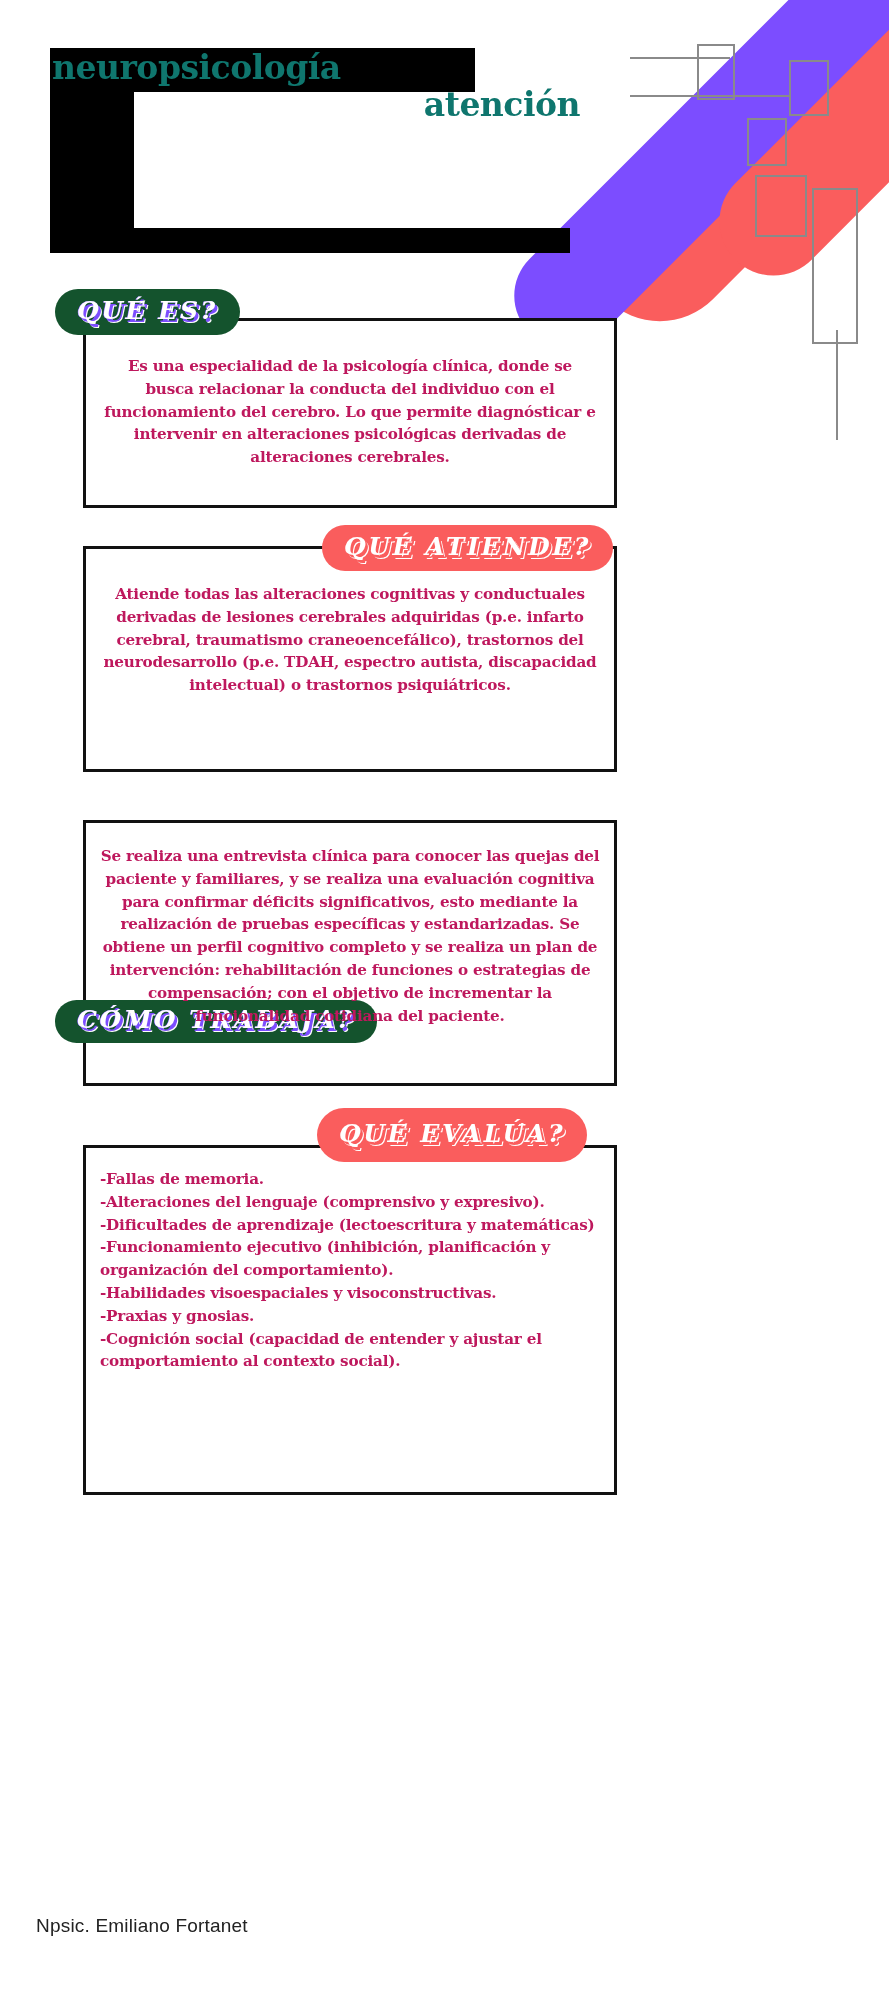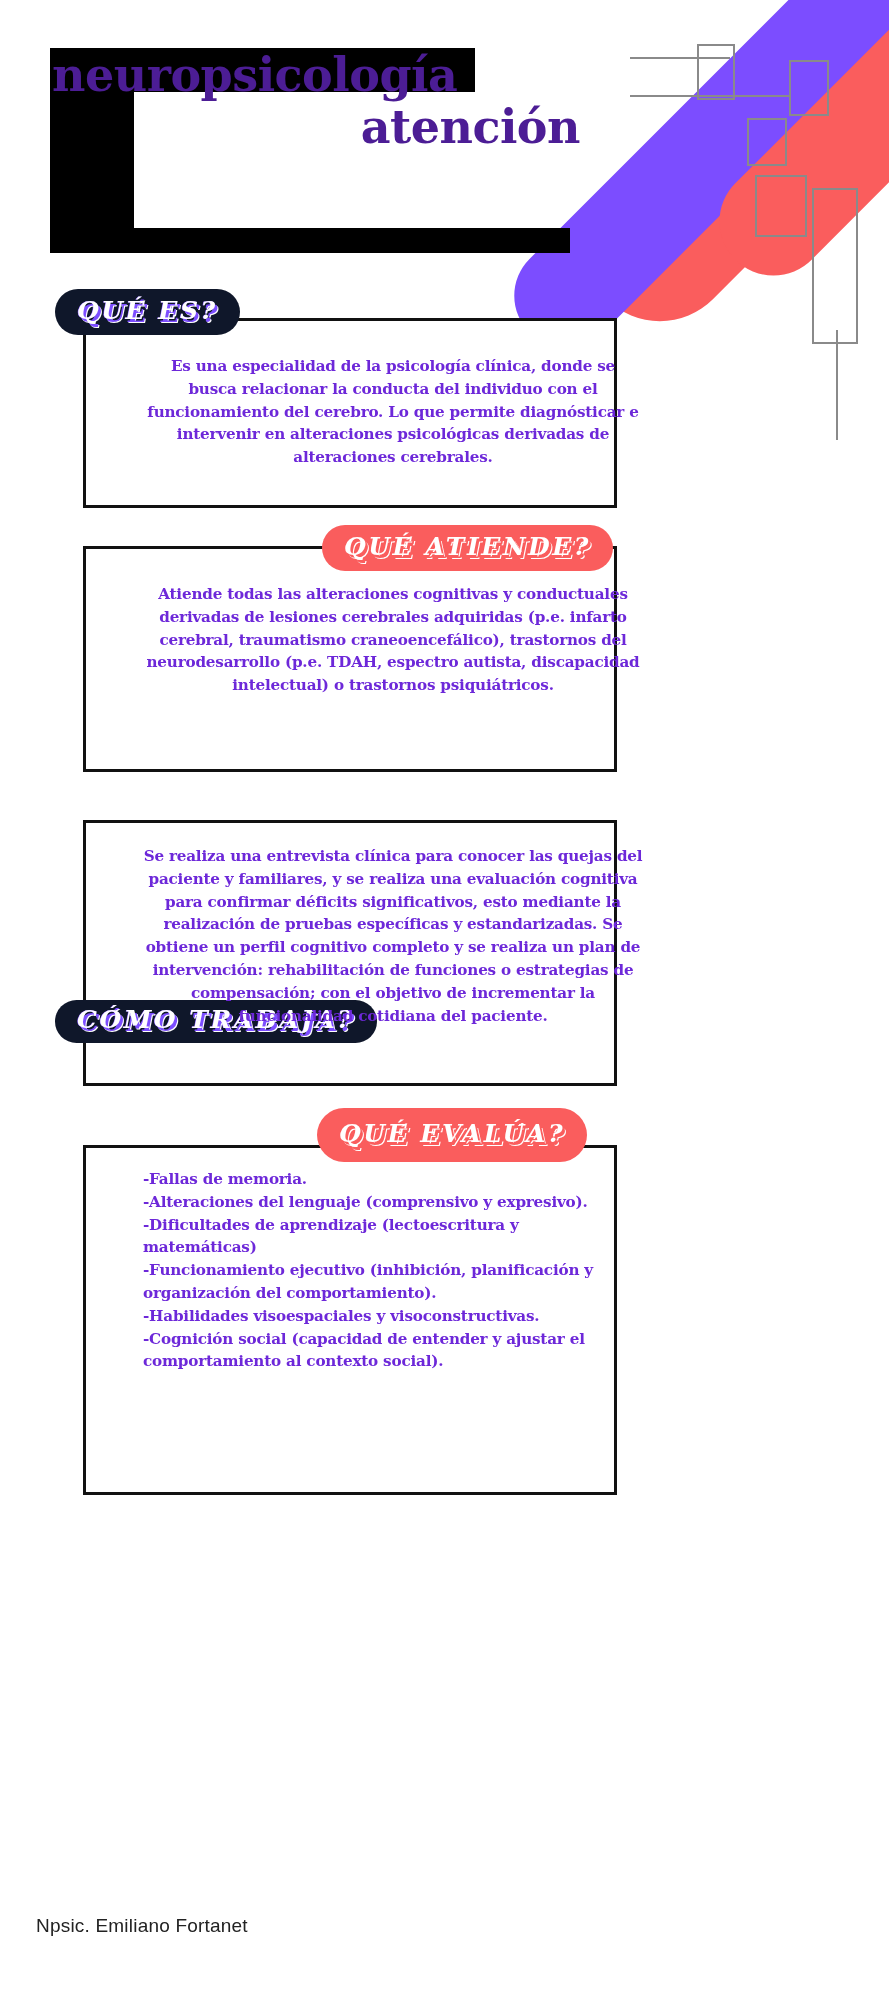--- a/index.html
+++ b/index.html
@@ -70,57 +70,56 @@
 
   
   .header{position:absolute;left:50px;top:48px;width:520px;height:205px;}
   .hdr-black-top{position:absolute;left:0;top:0;width:425px;height:44px;background:#000;}
   .hdr-black-left{position:absolute;left:0;top:0;width:84px;height:205px;background:#000;}
   .hdr-black-bot{position:absolute;left:0;top:180px;width:520px;height:25px;background:#000;}
   .hdr-title{
     position:absolute;left:40px;top:50px;width:580px;
     font-family:"DejaVu Serif", serif;
     font-weight:bold;
-    font-size:46px;
+    font-size:33px;
     line-height:1.12;
-    color:#4c1d95;
+    color:#0f766e;
     text-align:right;
     letter-spacing:-0.5px;
   }
   .hdr-line1{display:block;text-align:left;padding-left:12px;}
   .hdr-line2{display:block;text-align:right;padding-right:40px;}
 
   
   .box{
     position:absolute;
     border:3px solid #111;
     background:#fff;
     box-sizing:border-box;
   }
   .body-text{
     font-family:"DejaVu Serif", serif;
     font-weight:bold;
     font-size:15.2px;
     line-height:1.5;
-    color:#6d28d9;
+    color:#be185d;
     text-align:center;
     letter-spacing:-0.2px;
-    margin-left:43px;
   }
   .body-text.left{text-align:left;}
 
   
   .badge{
     position:absolute;
     border-radius:40px 40px 40px 40px;
     display:flex;align-items:center;justify-content:center;
     padding:4px 22px 8px 22px;
     box-sizing:border-box;
   }
-  .badge.purple{background:#0f172a;}
+  .badge.purple{background:#14532d;}
   .badge.red{background:#fa5d5d;}
   .badge-text{
     font-family:"DejaVu Serif", serif;
     font-weight:bold;
     font-style:italic;
     font-size:25px;
     letter-spacing:2.5px;
     color:#ffffff;
     white-space:nowrap;
     text-shadow:
@@ -200,20 +199,21 @@
   <div class="box" style="left:83px;top:1145px;width:534px;height:350px;"></div>
   <div class="badge red" style="left:317px;top:1108px;height:54px;">
     <span class="badge-text">QUÉ EVALÚA?</span>
   </div>
   <div style="position:absolute;left:100px;top:1168px;width:505px;">
     <div class="body-text left">-Fallas de memoria.</div>
     <div class="body-text left">-Alteraciones del lenguaje (comprensivo y expresivo).</div>
     <div class="body-text left">-Dificultades de aprendizaje (lectoescritura y matemáticas)</div>
     <div class="body-text left">-Funcionamiento ejecutivo (inhibición, planificación y organización del comportamiento).</div>
     <div class="body-text left">-Habilidades visoespaciales y visoconstructivas.</div>
+    <div class="body-text left">-Praxias y gnosias.</div>
     <div class="body-text left">-Cognición social (capacidad de entender y ajustar el comportamiento al contexto social).</div>
   </div>
 
   <div class="rb-bot-purple" style="z-index:-1;"></div>
   <div class="rb-bot-red" style="z-index:-1;"></div>
   <div class="rb-bot-purple2" style="z-index:-1;"></div>
   <div class="rb-bot-red3" style="z-index:-1;"></div>
 
   <div class="footer">Npsic. Emiliano Fortanet</div>
 

